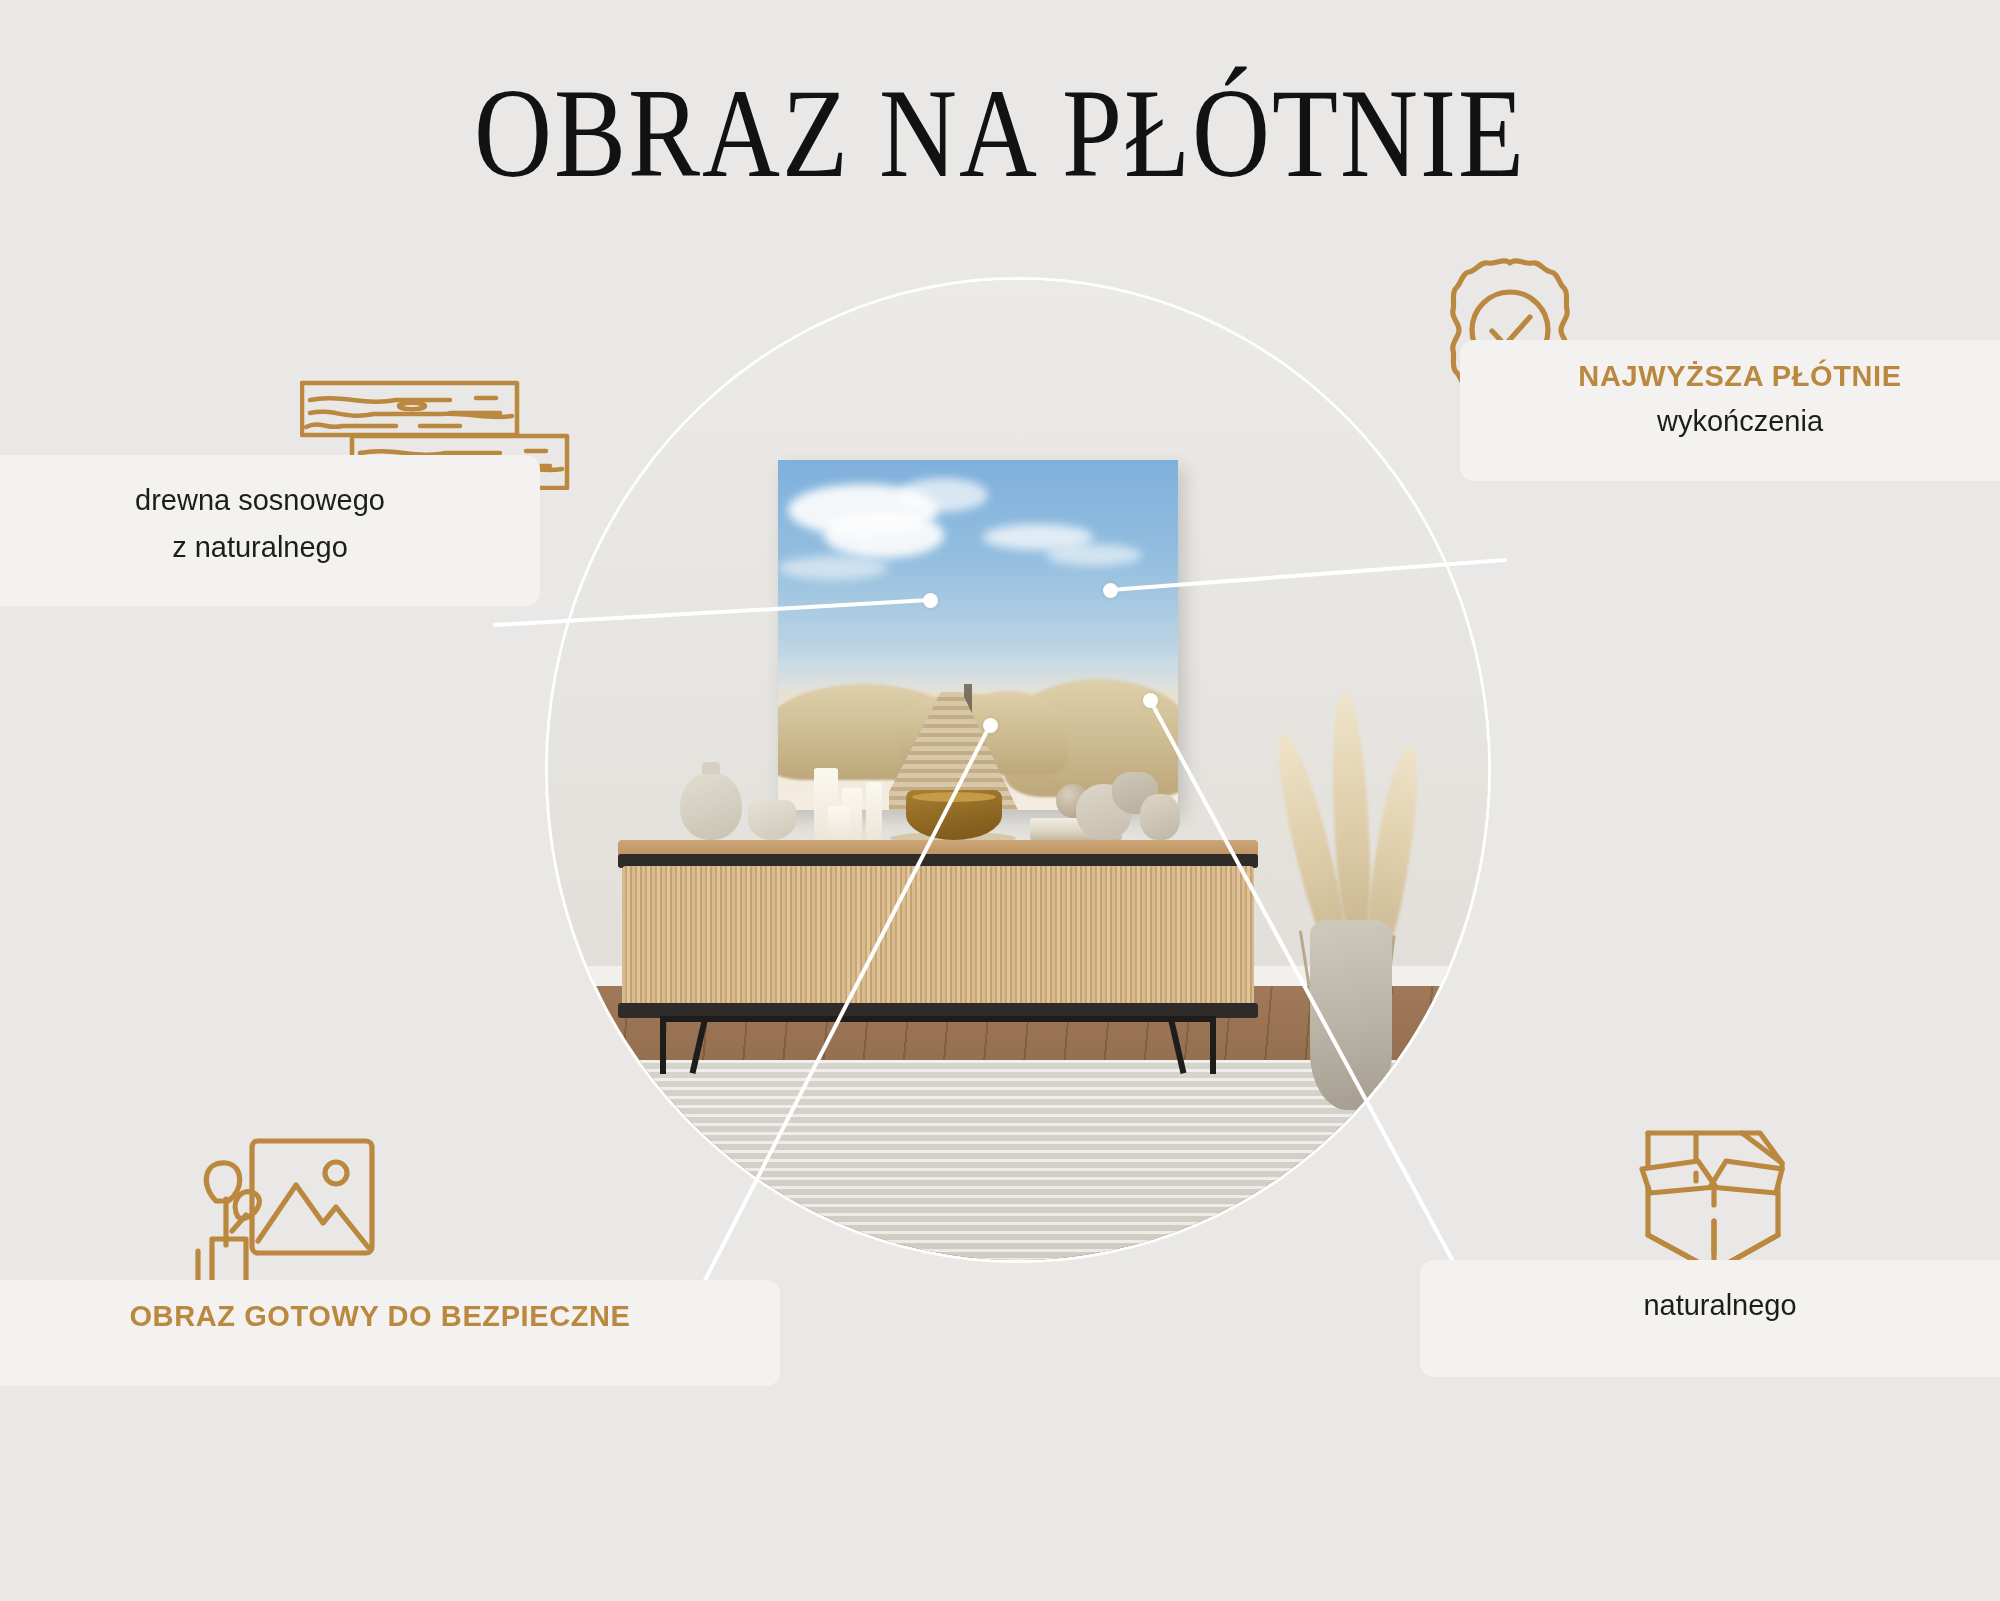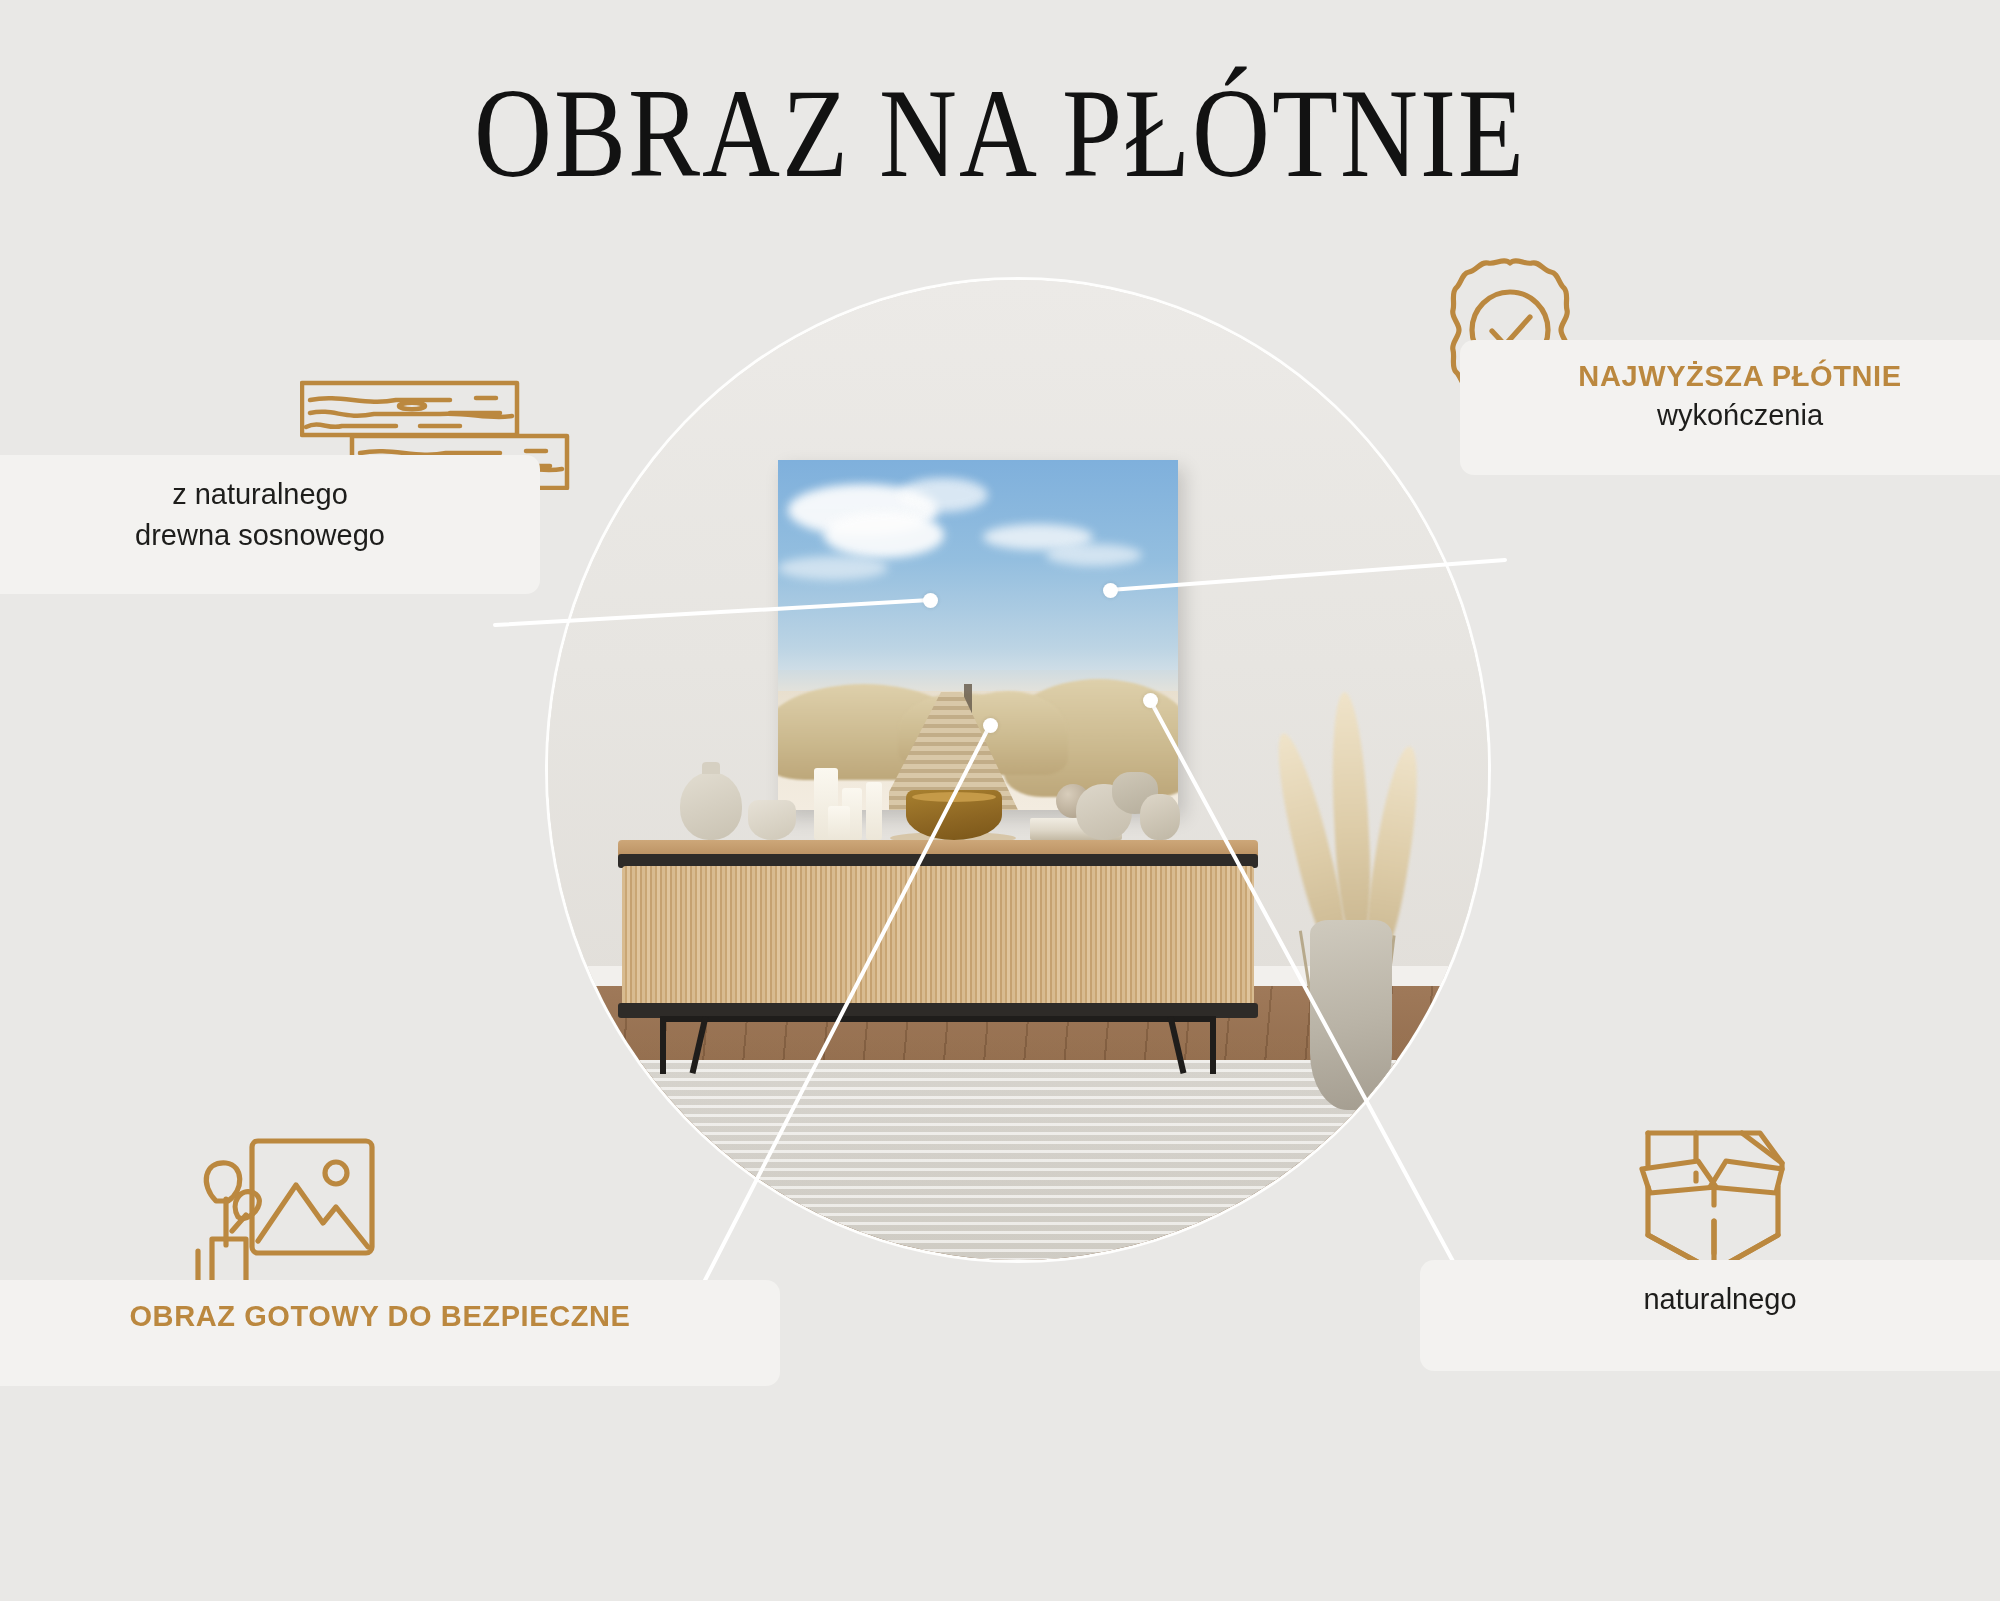--- a/index.html
+++ b/index.html
@@ -256,21 +256,21 @@
     color: #bb883f;
     letter-spacing: .6px;
     line-height: 1.25;
     white-space: nowrap;
   }
   .card-sub {
     font-size: 29px;
     font-weight: 400;
     color: #1d1d1b;
     line-height: 1.3;
-    margin-top: 3px;
+    margin-top: 9px;
   }
 
   #card-krosno   { left: -20px; top: 455px;  width: 560px; padding-bottom: 40px;}
   #card-quality  { right: -20px; top: 340px; width: 560px; padding-bottom: 40px;}
   #card-ready    { left: -20px; top: 1280px; width: 800px; padding-bottom: 52px;}
   #card-packing  { right: -20px; top: 1260px;width: 600px; padding-bottom: 52px;}
 
   
   .feature-icon { position: absolute; }
   #icon-wood    { left: 300px;  top: 380px;  }
@@ -430,22 +430,22 @@
       <path d="M12 44 L68 36 L86 62 L20 68 Z"></path>
       <path d="M152 44 L96 36 L80 62 L146 68 Z"></path>
       <path d="M18 62 L18 110 L84 146 L84 96"></path>
       <path d="M148 62 L148 110 L84 146"></path>
       <path d="M84 96 L84 128 M84 62 L84 80"></path>
       <path d="M18 110 L84 146 L148 110"></path>
     </g>
   </svg>
 
   <div class="card" id="card-krosno">
+    <div class="card-sub">drewna sosnowego</div>
     <div class="card-sub">z naturalnego</div>
-    <div class="card-sub">drewna sosnowego</div>
   </div>
 
   <div class="card right-anchor" id="card-quality">
     <div class="card-title">NAJWYŻSZA PŁÓTNIE</div>
     <div class="card-sub">wykończenia</div>
   </div>
 
   <div class="card" id="card-ready">
     <div class="card-title">OBRAZ GOTOWY DO BEZPIECZNE</div>
   </div>

